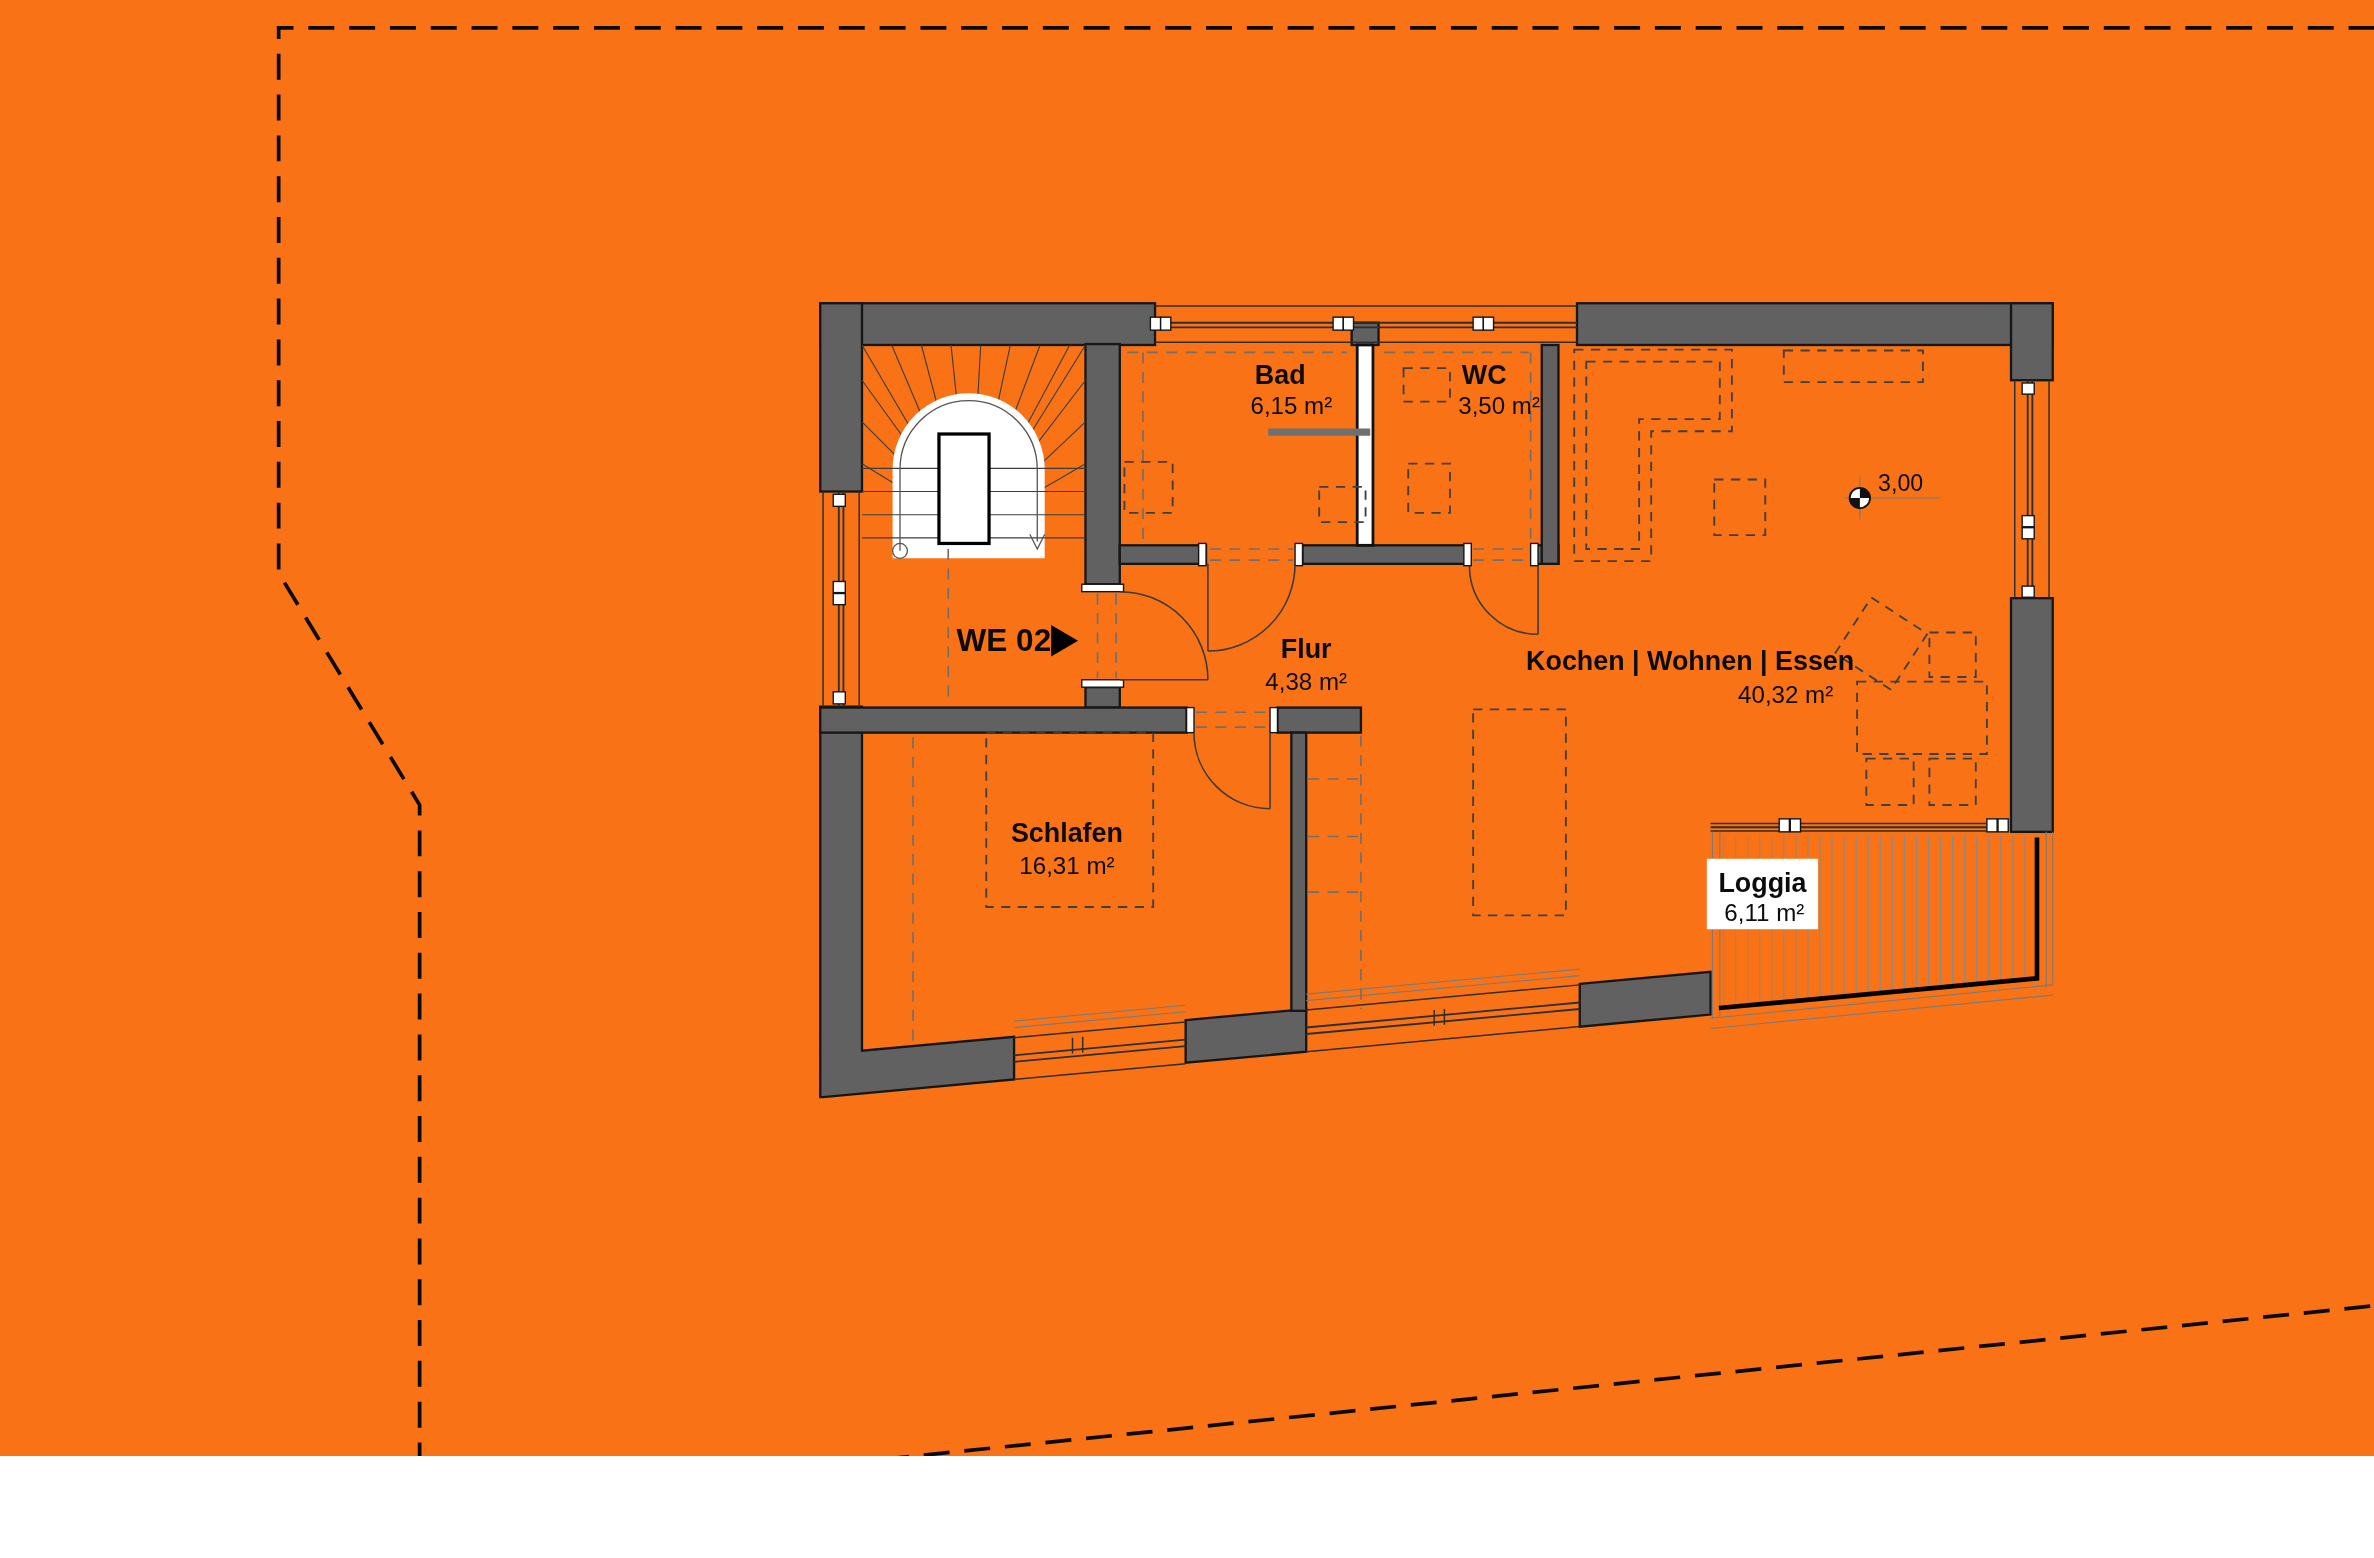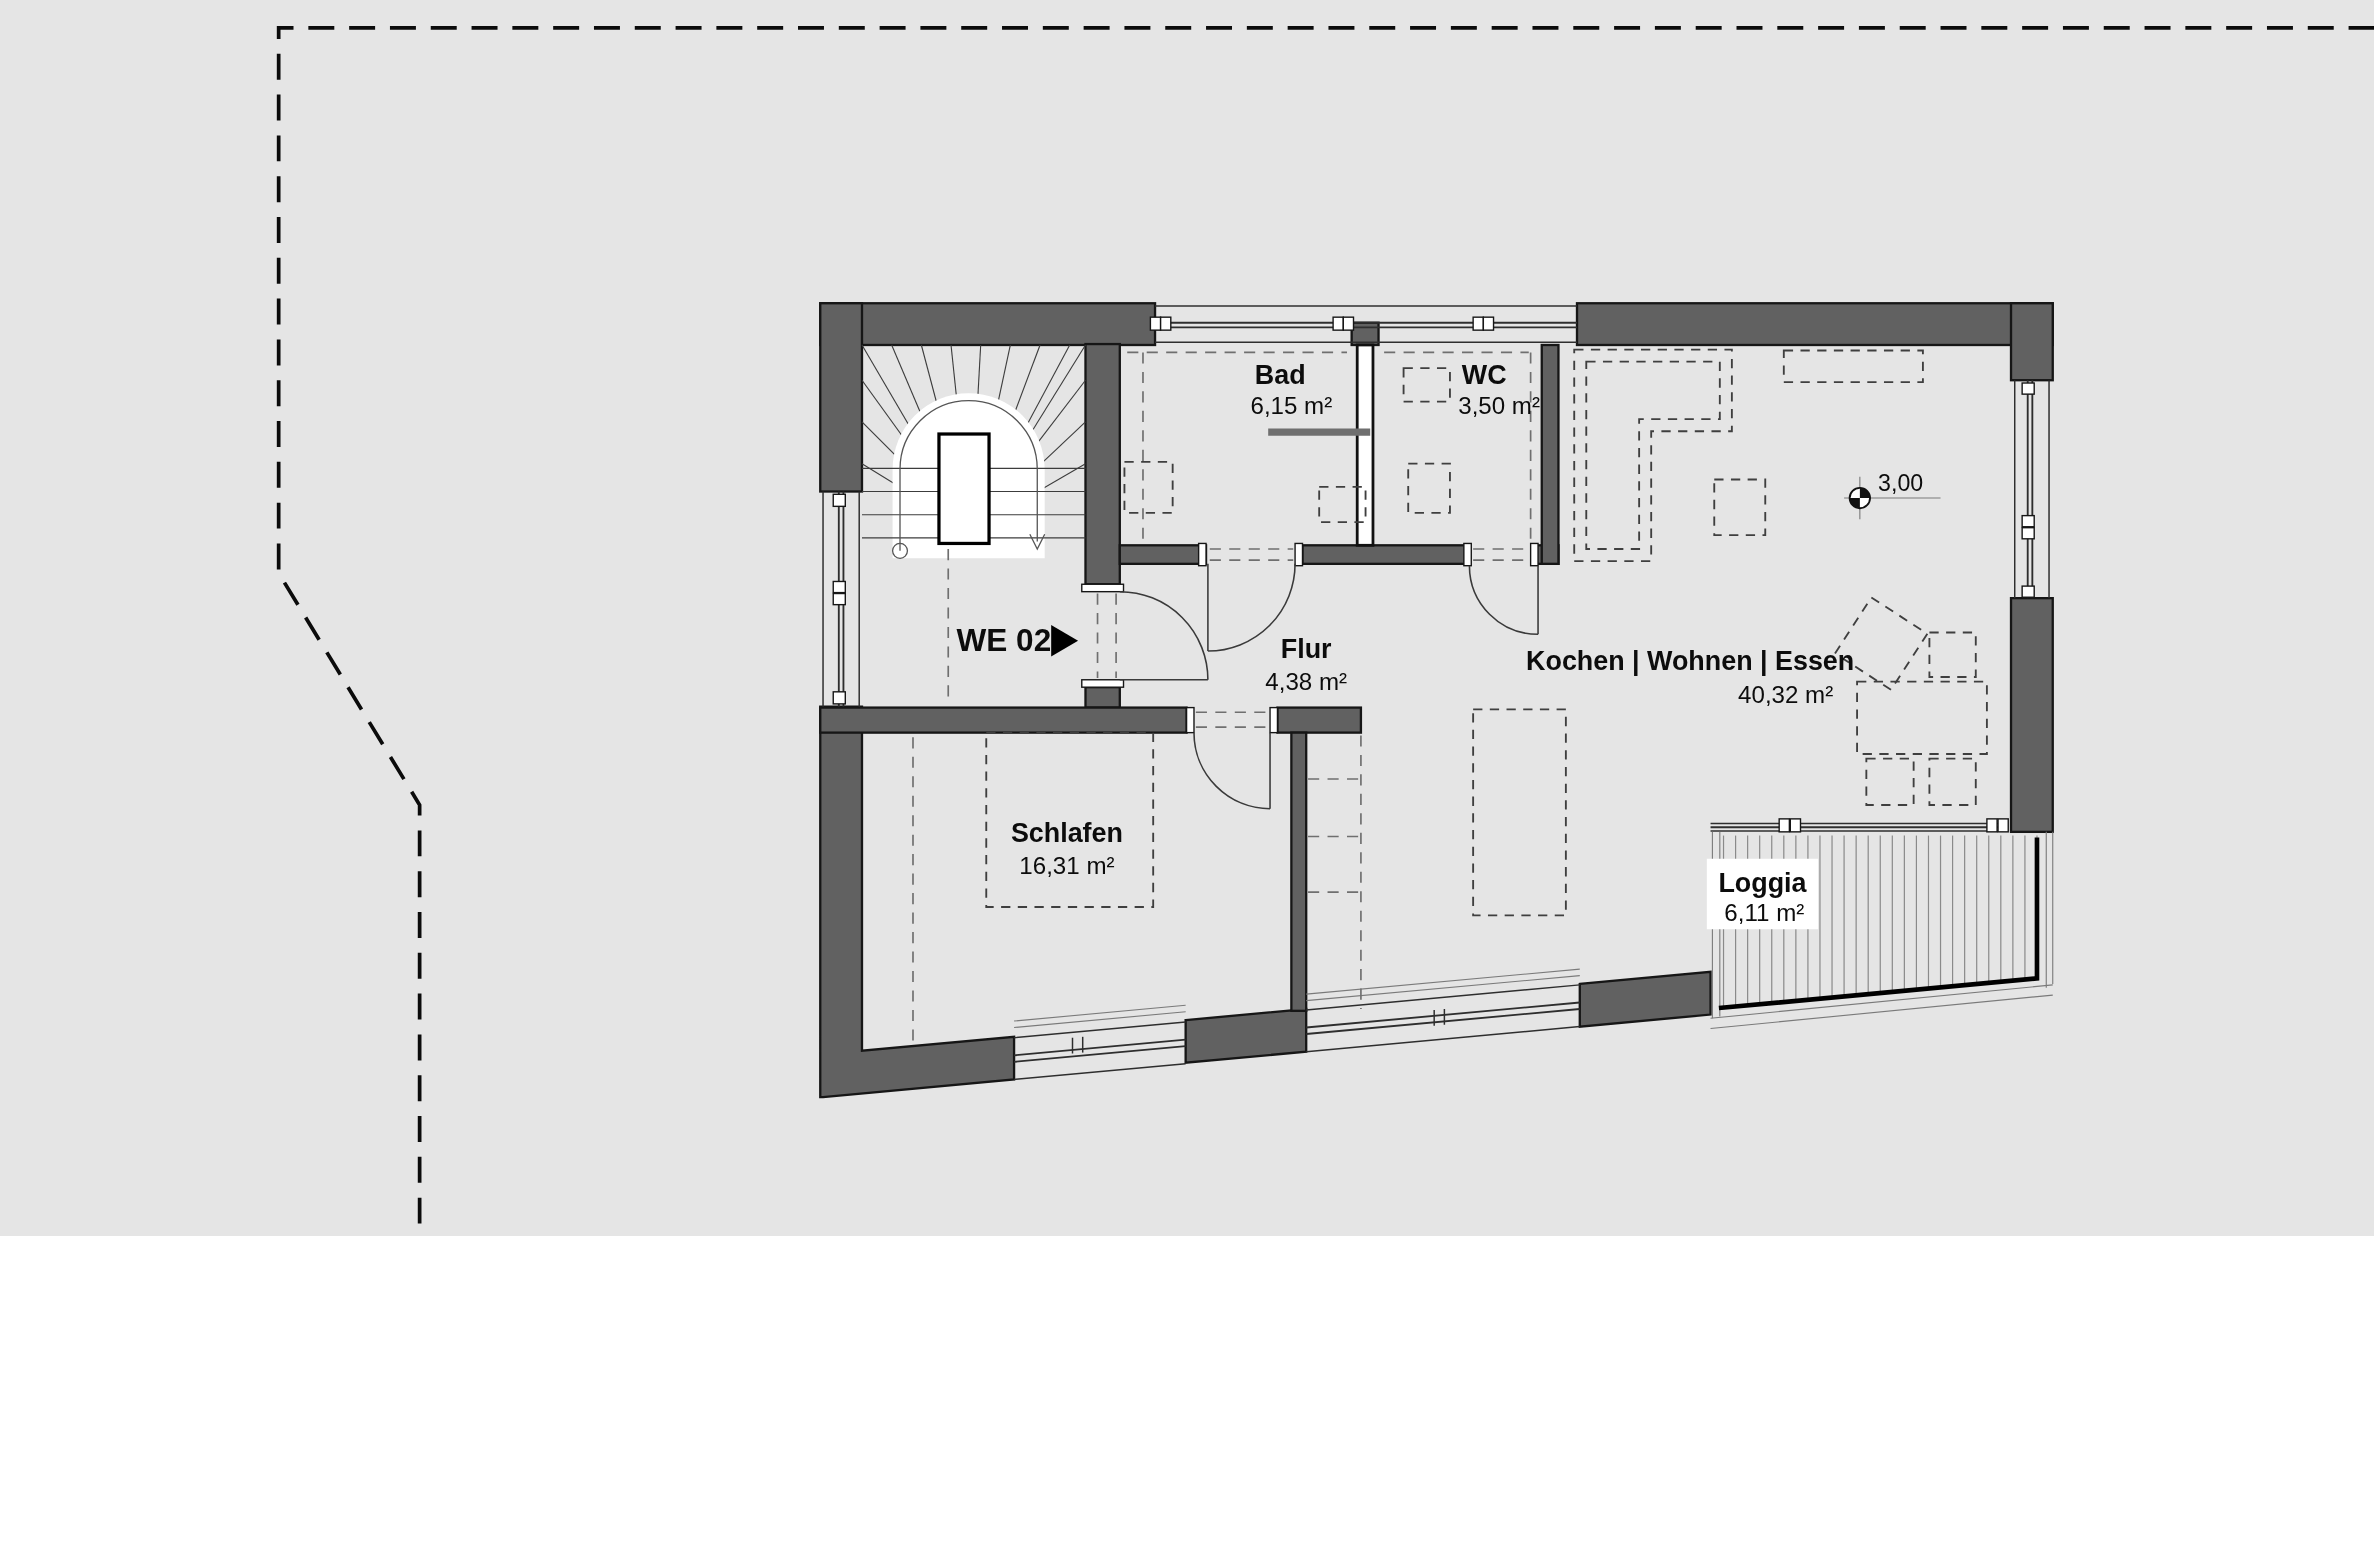--- a/index.html
+++ b/index.html
@@ -1,16 +1,16 @@
 <!DOCTYPE html>
 <html style="font-size:15px"><head>
 <meta charset="utf-8">
 <style>
   html,body{margin:0;padding:0;background:#ffffff;}
-  .stage{width:2375px;height:1236px;position:relative;background:#e5e5e5;font-family:"Liberation Sans",sans-serif;}
+  .stage{width:2375px;height:1456px;position:relative;background:#f97316;font-family:"Liberation Sans",sans-serif;}
   svg{display:block;}
   .wall{fill:#616161;stroke:#161616;stroke-width:2.5;}
   .partition{fill:#ffffff;stroke:#111111;stroke-width:3;}
   .thin{stroke:#2e2e2e;stroke-width:1.6;fill:none;}
   .thinlight{stroke:#7a7a7a;stroke-width:1.2;fill:none;}
   .glass{stroke:#2e2e2e;stroke-width:2;fill:none;}
   .cap{fill:#ffffff;stroke:#161616;stroke-width:1.5;}
   .arc{stroke:#3a3a3a;stroke-width:1.7;fill:none;}
   .dashf{stroke:#3f3f3f;stroke-width:2;fill:none;stroke-dasharray:10 8;}
   .dashl{stroke:#6f6f6f;stroke-width:1.8;fill:none;stroke-dasharray:12 9;}

